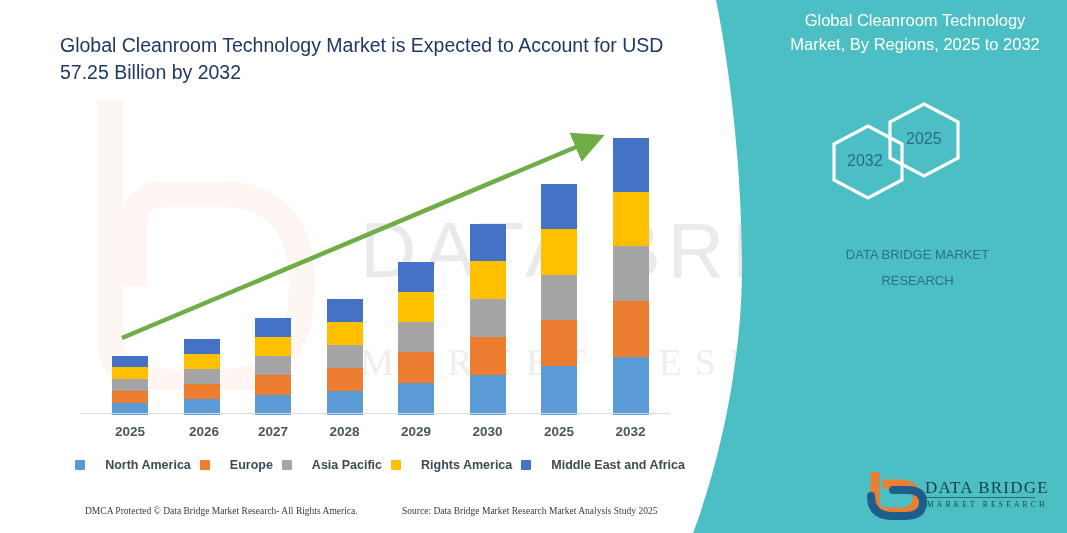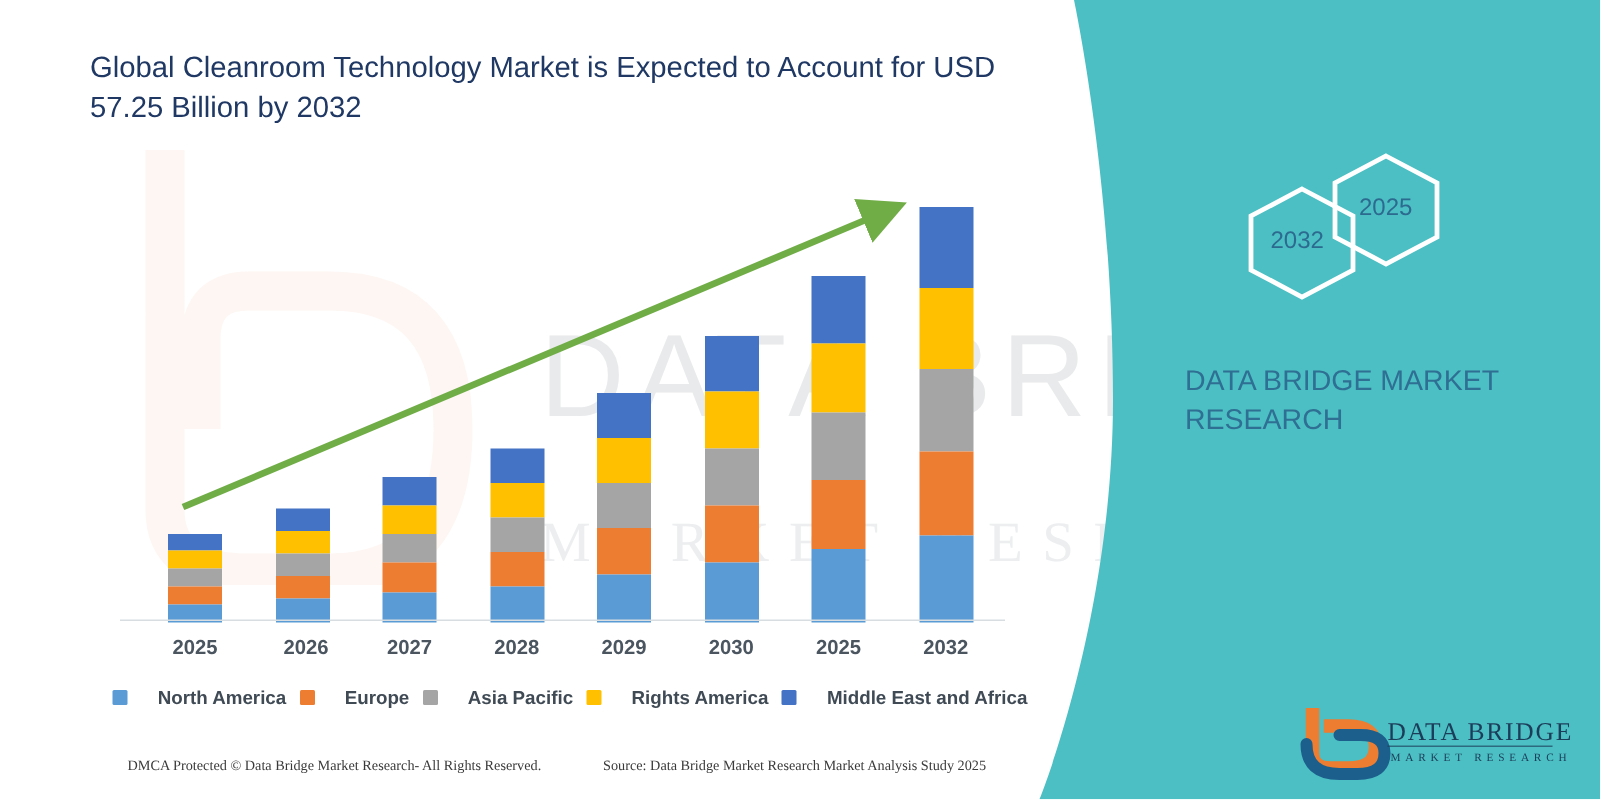--- a/index.html
+++ b/index.html
@@ -83,22 +83,22 @@
     font-size:16.5px;line-height:24px;font-weight:400;
     font-family:"Liberation Sans", sans-serif;
   }
   .hex-wrap{position:absolute;left:820px;top:100px;width:180px;height:110px;}
   .hex-label{
     position:absolute;color:#2d6a8f;font-size:16px;
     font-family:"Liberation Sans", sans-serif;font-weight:400;
   }
   .rp-brand{
     position:absolute;left:790px;top:242px;width:255px;
-    text-align:left;color:#2f6f93;
-    font-size:19px;line-height:26px;
+    text-align:center;color:#2f6f93;
+    font-size:13px;line-height:26px;
     font-family:"Liberation Sans", sans-serif;font-weight:400;
   }
   .logo{position:absolute;left:865px;top:472px;width:180px;height:48px;}
   .logo-text{
     position:absolute;left:925px;top:478px;
     font-family:"Liberation Serif", serif;color:#1c3d5a;
     font-size:17px;letter-spacing:1.2px;font-weight:400;
   }
   .logo-sub{
     position:absolute;left:927px;top:500px;
@@ -219,29 +219,30 @@
           <span class="swatch" style="background: rgb(255, 192, 0);"></span>
           <span>Rights America</span>
         </div>
         <div class="legend-item">
           <span class="swatch" style="background: rgb(68, 114, 196);"></span>
           <span>Middle East and Africa</span>
         </div>
       </div>
 
     <div class="footer">
-      <div class="f-left">DMCA Protected © Data Bridge Market Research-  All Rights Reserved.</div>
+      <div class="f-left">DMCA Protected © Data Bridge Market Research-  All Rights America.</div>
       <div class="f-right">Source: Data Bridge Market Research  Market Analysis Study 2025</div>
     </div>
   </div>
 
   <svg class="teal-svg" viewBox="0 0 1067 533">
     <path id="tealshape" d="M1067 0 L716 0 C716 0 742 120 742 266 C742 412 693 533 693 533 L1067 533 Z" fill="#4bbfc3"></path>
   </svg>
 
+  <div class="rp-title">Global Cleanroom Technology Market, By Regions, 2025 to 2032</div>
 
   <div class="hex-wrap">
     <svg viewBox="0 0 180 110" width="180" height="110">
       <polygon points="104,4 138,22 138,58 104,76 70,58 70,22" fill="none" stroke="#ffffff" stroke-width="3.2"></polygon>
       <polygon points="48,26 82,44 82,80 48,98 14,80 14,44" fill="none" stroke="#ffffff" stroke-width="3.2"></polygon>
     </svg>
     <div class="hex-label" style="left:86px;top:30px;">2025</div>
     <div class="hex-label" style="left:27px;top:52px;">2032</div>
   </div>
 

